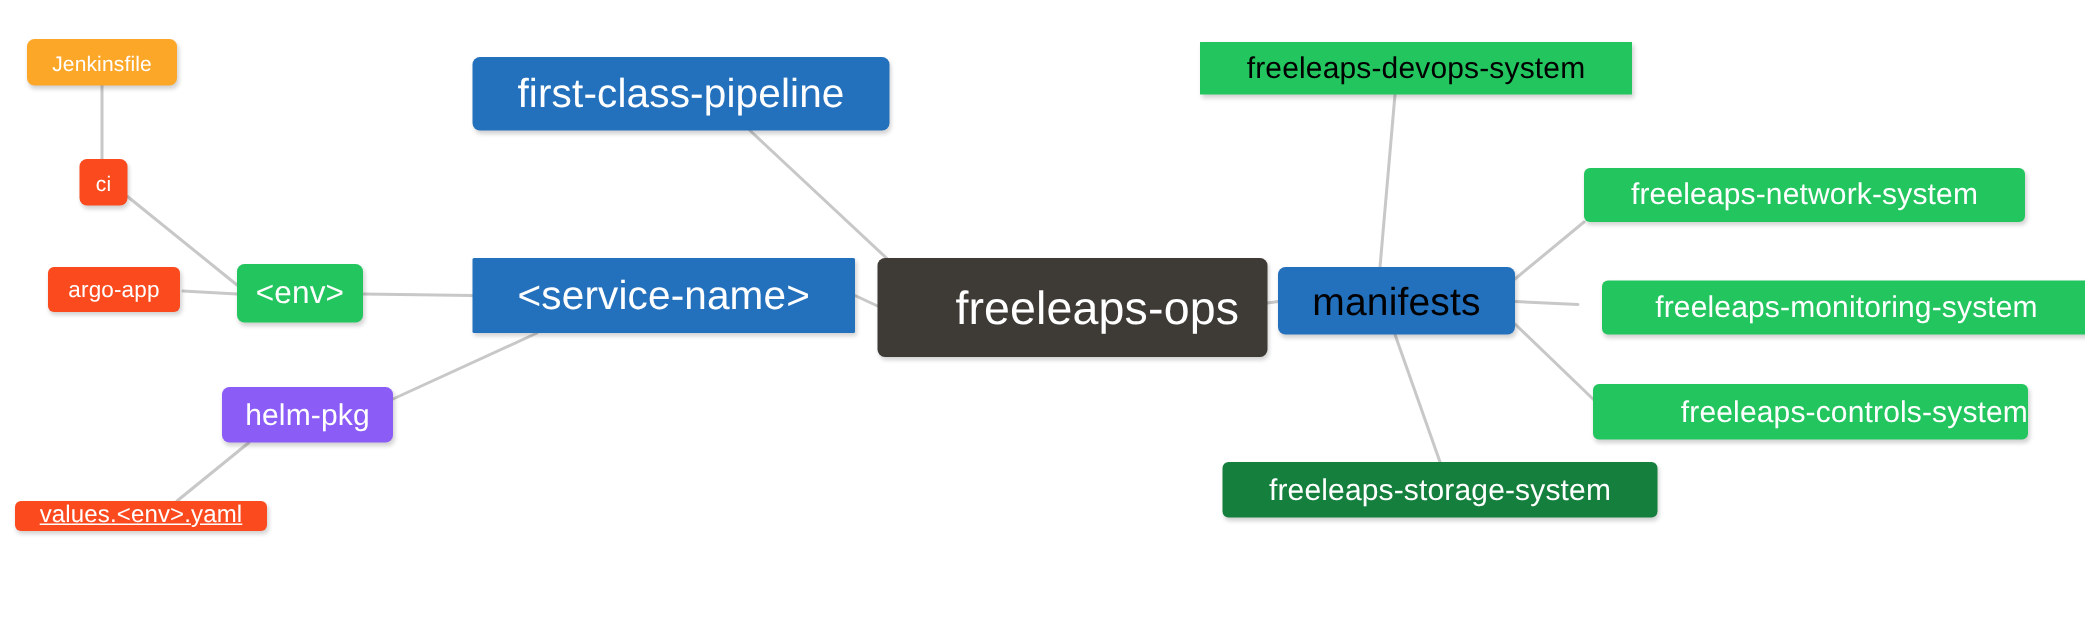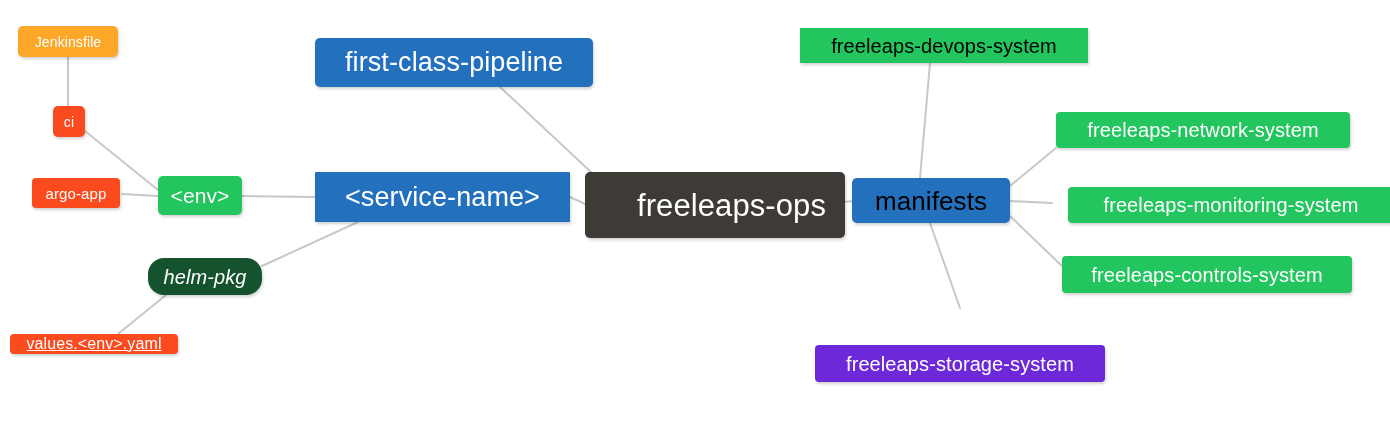--- a/index.html
+++ b/index.html
@@ -77,21 +77,21 @@
       </div>
       <div class="node" style="left: 53px; top: 106px; width: 32px; height: 31px; background: rgb(251, 74, 30); color: rgb(255, 255, 255); font-size: 14px; border-radius: 5px;">
         <span class="node-label">ci</span>
       </div>
       <div class="node" style="left: 32px; top: 178px; width: 88px; height: 30px; background: rgb(251, 74, 30); color: rgb(255, 255, 255); font-size: 15px; border-radius: 4px;">
         <span class="node-label">argo-app</span>
       </div>
       <div class="node" style="left: 158px; top: 176px; width: 84px; height: 39px; background: rgb(34, 197, 94); color: rgb(255, 255, 255); font-size: 21px; border-radius: 5px;">
         <span class="node-label">&lt;env&gt;</span>
       </div>
-      <div class="node" style="left: 148px; top: 258px; width: 114px; height: 37px; background: #14532d; color: rgb(255, 255, 255); font-size: 20px; border-radius: 16px; font-style: italic;">
+      <div class="node" style="left: 148px; top: 258px; width: 114px; height: 37px; background: #8b5cf6; color: rgb(255, 255, 255); font-size: 20px; border-radius: 5px;">
         <span class="node-label">helm-pkg</span>
       </div>
       <div class="node" style="left: 10px; top: 334px; width: 168px; height: 20px; background: rgb(251, 74, 30); color: rgb(255, 255, 255); font-size: 16px; border-radius: 4px; text-decoration: underline;">
         <span class="node-label">values.&lt;env&gt;.yaml</span>
       </div>
       <div class="node" style="left: 315px; top: 38px; width: 278px; height: 49px; background: rgb(35, 112, 189); color: rgb(255, 255, 255); font-size: 27px; border-radius: 5px;">
         <span class="node-label">first-class-pipeline</span>
       </div>
       <div class="node" style="left: 315px; top: 172px; width: 255px; height: 50px; background: rgb(35, 112, 189); color: rgb(255, 255, 255); font-size: 27px; border-radius: 1px;">
         <span class="node-label">&lt;service-name&gt;</span>
@@ -104,21 +104,21 @@
       </div>
       <div class="node" style="left: 800px; top: 28px; width: 288px; height: 35px; background: rgb(34, 197, 94); color: #000000; font-size: 20px; border-radius: 0;">
         <span class="node-label">freeleaps-devops-system</span>
       </div>
       <div class="node" style="left: 1056px; top: 112px; width: 294px; height: 36px; background: rgb(34, 197, 94); color: rgb(255, 255, 255); font-size: 20px; border-radius: 4px;">
         <span class="node-label">freeleaps-network-system</span>
       </div>
       <div class="node" style="left: 1052px; top: 187px; width: 326px; height: 36px; background: rgb(34, 197, 94); color: rgb(255, 255, 255); font-size: 20px; border-radius: 4px; margin-left: 16px;">
         <span class="node-label">freeleaps-monitoring-system</span>
       </div>
-      <div class="node" style="left: 1062px; top: 256px; width: 290px; height: 37px; background: rgb(34, 197, 94); color: rgb(255, 255, 255); font-size: 20px; border-radius: 4px;">
+      <div class="node" style="left: 1062px; top: 256px; width: 290px; height: 37px; background: rgb(34, 197, 94); color: rgb(255, 255, 255); font-size: 20px; border-radius: 4px; justify-content: flex-end;">
         <span class="node-label">freeleaps-controls-system</span>
       </div>
-      <div class="node" style="left: 815px; top: 308px; width: 290px; height: 37px; background: #6d28d9; color: rgb(255, 255, 255); font-size: 20px; border-radius: 4px; margin-top: 37px;">
+      <div class="node" style="left: 815px; top: 308px; width: 290px; height: 37px; background: #15803d; color: rgb(255, 255, 255); font-size: 20px; border-radius: 4px;">
         <span class="node-label">freeleaps-storage-system</span>
       </div>
     </div>
 
 </div>
 
 </body></html>

